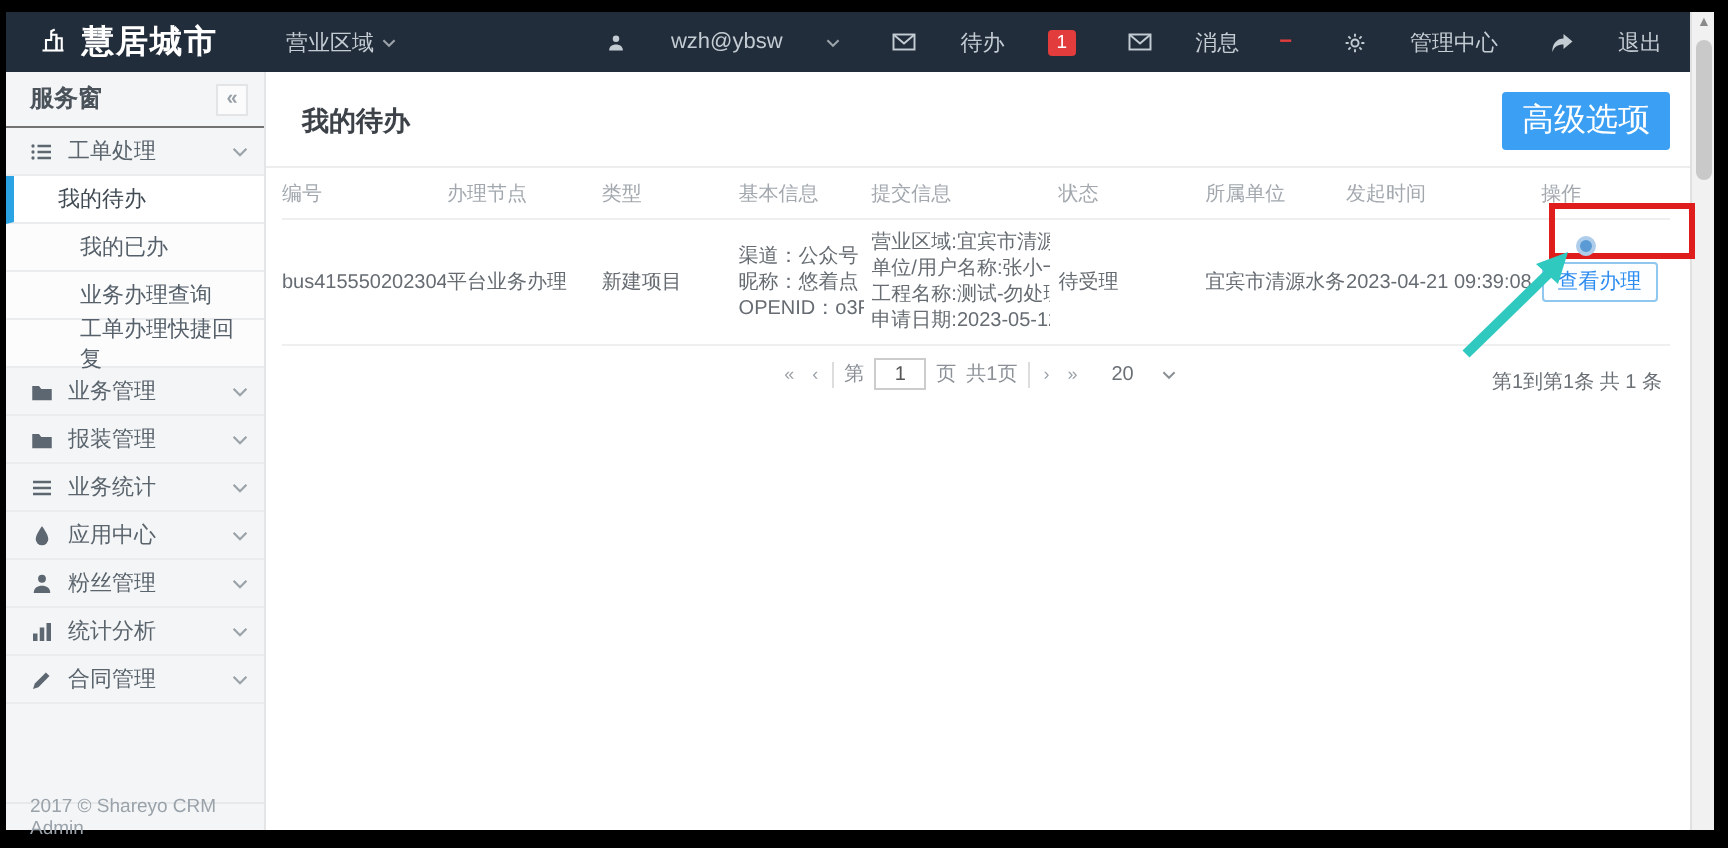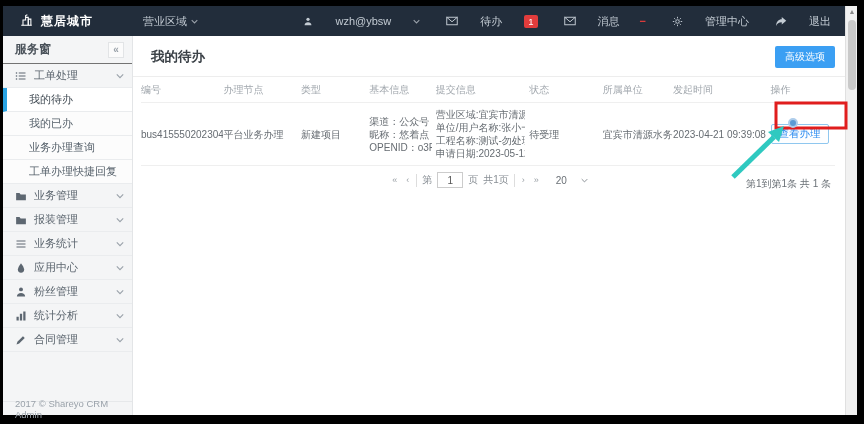--- a/index.html
+++ b/index.html
@@ -4,21 +4,21 @@
 <style>
   * { margin:0; padding:0; box-sizing:border-box; }
   html,body { width:864px; height:424px; background:#000; overflow:hidden;
               font-family:"Liberation Sans","DejaVu Sans",sans-serif; }
   .app { position:absolute; left:3px; top:6px; width:854px; height:409px; background:#fff; }
 
   
   .topbar { position:absolute; left:0; top:0; right:12px; height:30px; background:#222d3b;
             display:flex; align-items:center; color:#cfd6dd; font-size:11px; }
   .brand { display:flex; align-items:center; gap:7px; padding-left:16px; width:130px; color:#fff; }
-  .brand-name { font-size:12px; font-weight:bold; letter-spacing:1px; }
+  .brand-name { font-size:16px; font-weight:bold; letter-spacing:1px; }
   .top-nav { display:flex; align-items:center; gap:4px; margin-left:10px; color:#c3cbd3; cursor:pointer; }
   .top-right { margin-left:auto; display:flex; align-items:center; gap:26px; padding-right:14px; }
   .top-item { display:flex; align-items:center; gap:22px; cursor:pointer; color:#c3cbd3; white-space:nowrap; }
   .badge { background:#e23c3c; color:#fff; font-size:9.5px; padding:1px 4px; border-radius:2px; line-height:11px; }
   .msg-dash { color:#e23c3c; font-weight:bold; margin-left:-2px; }
   .caret-dn { width:7px; height:5px; }
 
   
   .scrollbar { position:absolute; right:0; top:0; bottom:0; width:12px; background:#f1f1f1;
                border-left:1px solid #e0e0e0; }
@@ -30,30 +30,30 @@
              border-right:1px solid #e3e5e7; font-size:11px; color:#5a646d; }
   .side-header { height:28px; display:flex; align-items:center; padding:0 8px 0 12px;
                  font-size:12px; font-weight:bold; color:#4a525a; border-bottom:1px solid #737373; }
   .collapse-btn { margin-left:auto; width:16px; height:16px; background:#fbfbfb; border:1px solid #e2e4e6;
                   color:#98a0a8; font-size:10px; line-height:14px; text-align:center; cursor:pointer; }
   .side-item { height:24px; display:flex; align-items:center; gap:7px; padding:0 8px 0 12px;
                border-bottom:1px solid #eaecee; cursor:pointer; background:#f4f5f6; }
   .si-icon { width:12px; height:12px; color:#5d6771; flex:0 0 12px; }
   .si-icon svg { display:block; }
   .si-caret { margin-left:auto; width:8px; height:6px; color:#9aa2aa; }
-  .submenu .side-item { background:#fcfcfc; padding-left:26px; color:#55606a; }
+  .submenu .side-item { background:#fcfcfc; padding-left:37px; color:#55606a; }
   .submenu .side-item.active { background:#fff; border-left:4px solid #29a3e3; padding-left:22px; color:#404a53; }
   .side-footer { position:absolute; bottom:0; left:0; right:0; height:14px; display:flex; align-items:center;
                  padding-left:12px; font-size:9.5px; color:#9aa2aa; border-top:1px solid #e6e8ea; }
 
   
   .content { position:absolute; left:130px; top:30px; right:12px; bottom:0; background:#fff; overflow:hidden; }
   .content-head { padding:10px 10px 8px 18px; border-bottom:1px solid #ededed; display:flex; align-items:center; }
   .page-title { font-size:13.5px; font-weight:bold; color:#3c4248; }
-  .adv-btn { margin-left:auto; background:#3b9ff3; color:#fff; border:none; font-size:10px;
+  .adv-btn { margin-left:auto; background:#3b9ff3; color:#fff; border:none; font-size:16px;
              padding:4px 10px; border-radius:2px; cursor:pointer; }
 
   table.grid { border-collapse:collapse; table-layout:fixed; width:694px; margin-left:8px; font-size:10px; }
   table.grid th { color:#a2a8ae; font-weight:normal; text-align:left; padding:6px 4px 5px 0; border-bottom:1px solid #efefef; }
   table.grid td { color:#666c72; vertical-align:middle; padding:5px 4px 5px 0; border-bottom:1px solid #efefef; line-height:13px; }
   .c-id{width:82px} .c-node{width:77px} .c-type{width:68px} .c-basic{width:66px} .c-submit{width:93px}
   .c-status{width:73px} .c-org{width:70px} .c-time{width:97px} .c-op{width:64px}
   td.ellip > div, td.ellip { white-space:nowrap; overflow:hidden; }
   .view-btn { background:#fdfeff; border:1px solid #8fc7ef; color:#2d8cf0; font-size:10.5px;
               padding:2px 7px; border-radius:2px; cursor:pointer; white-space:nowrap; }

